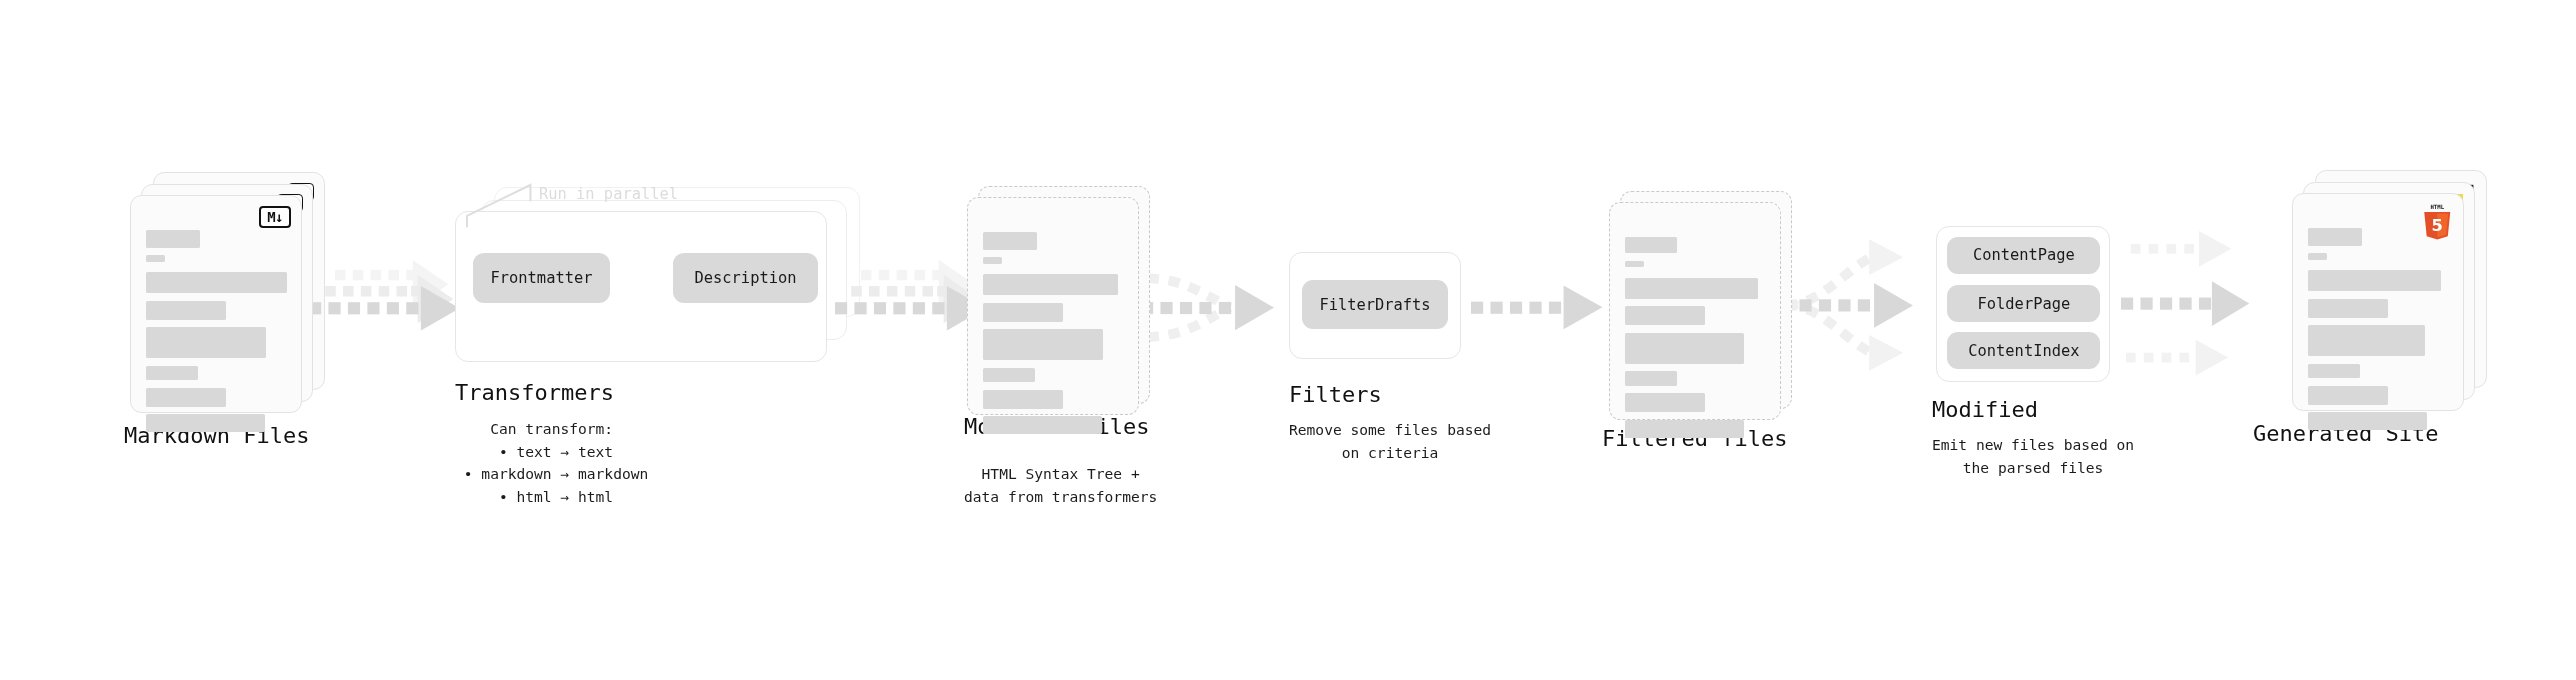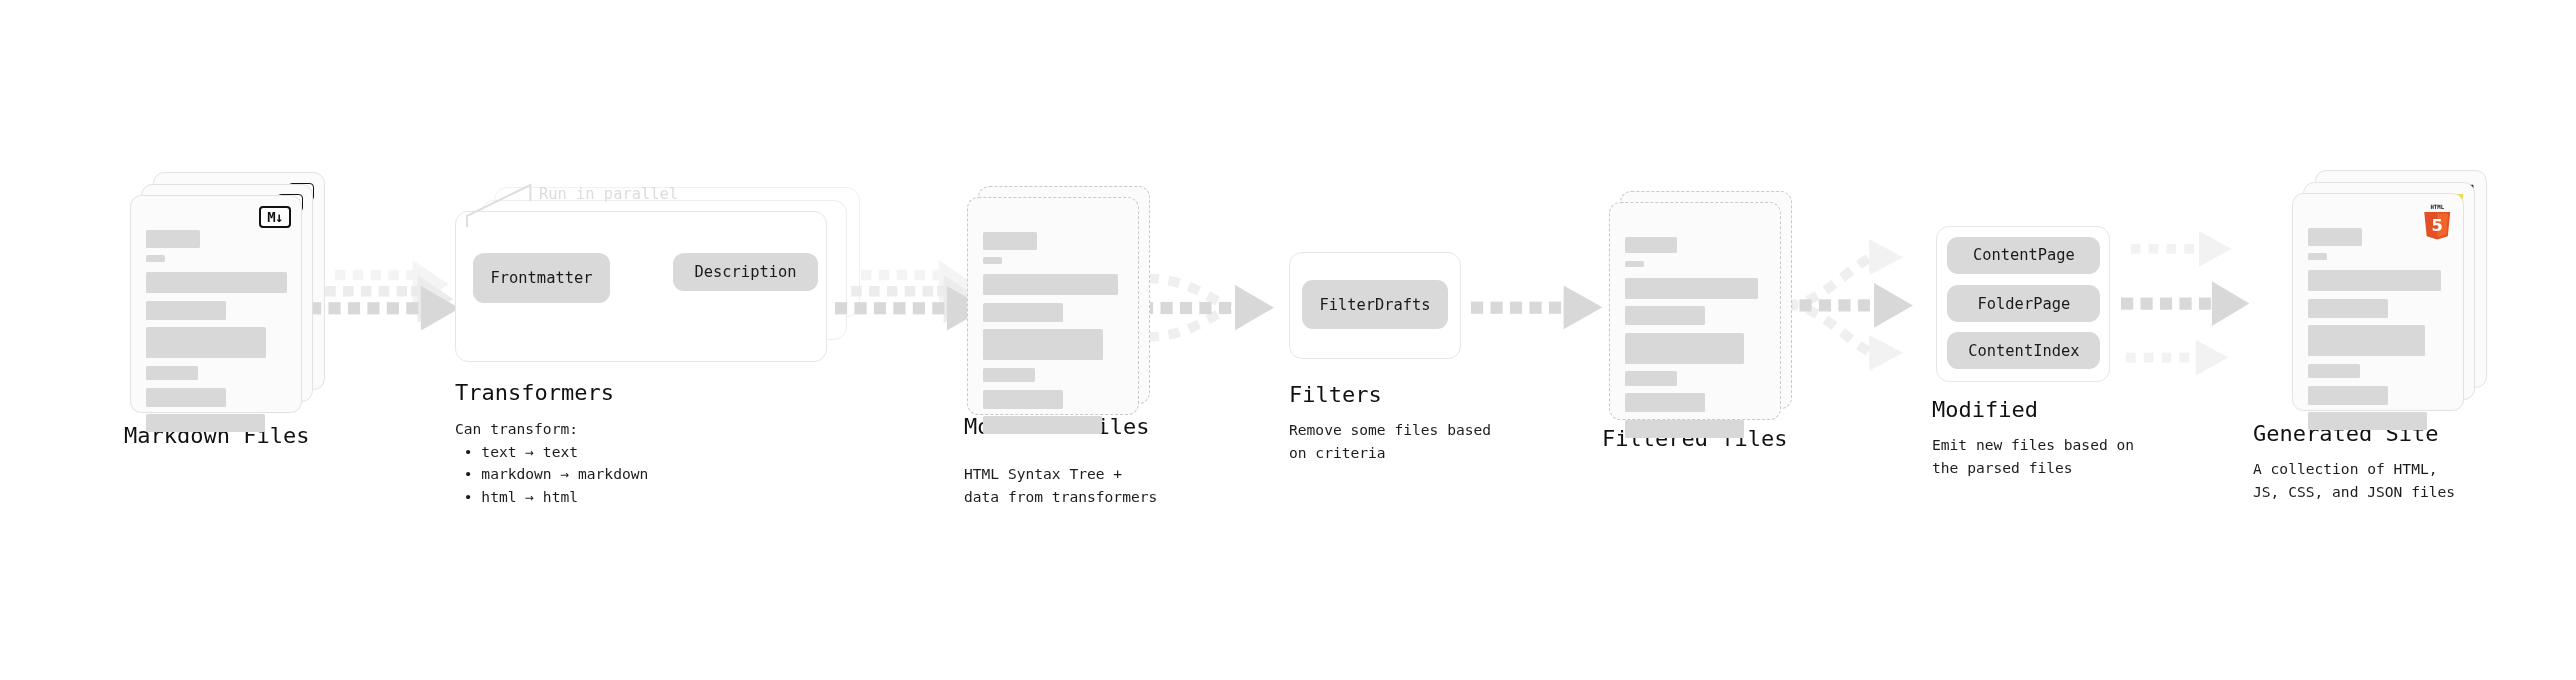--- a/index.html
+++ b/index.html
@@ -60,21 +60,21 @@
     font-size: 15.4px; color: #1a1a1a; white-space: nowrap;
   }
 
   
   .title {
     position: absolute;
     font-size: 22px; color: #111; letter-spacing: 0px; white-space: nowrap;
   }
   .subtitle {
     position: absolute;
-    font-size: 14.6px; color: #1c1c1c; line-height: 1.55; white-space: pre;
+    font-size: 14.6px; color: #1c1c1c; line-height: 1.55; white-space: pre; text-align: center;
   }
   .paralabel {
     position: absolute;
     font-size: 15.4px; color: #dcdcdc; white-space: nowrap;
   }
   svg { position: absolute; overflow: visible; }
 </style>
 </head>
 <body>
 
@@ -154,21 +154,21 @@
       <g stroke="#d8d8d8" stroke-width="3" fill="none">
         <line x1="8" y1="37" x2="48" y2="37"></line>
       </g>
       <polygon points="46,31 58,37 46,43" fill="#cccccc"></polygon>
     </svg>
 
     <div class="proc-shell" style="left:0; top:0; width:372px; height:151px;"></div>
     <div class="chip" style="left:18px; top:42px; width:137px; height:50px;">
       <span>Frontmatter</span>
     </div>
-    <div class="chip" style="left:218px; top:42px; width:145px; height:38px;">
+    <div class="chip" style="left:218px; top:42px; width:145px; height:50px;">
       <span>Description</span>
     </div>
   </div>
 
   <svg style="left:467px; top:180px;" width="122" height="49" viewBox="0 0 150 60">
     <path d="M0 58 L0 44 L78 6 L78 26" stroke="#dedede" stroke-width="2.5" fill="none"></path>
   </svg>
   <div class="paralabel" style="left:539px; top:185px;">Run in parallel</div>
 
   <div class="title" style="left:455px; top:380px;">Transformers</div>
@@ -363,17 +363,15 @@
         <div class="bar" style="width:133px;height:21px;"></div>
         <div class="bar" style="width:80px;height:19.5px;"></div>
         <div class="bar" style="width:117px;height:31px;"></div>
         <div class="bar" style="width:52px;height:14.6px;"></div>
         <div class="bar" style="width:80px;height:19.5px;"></div>
         <div class="bar" style="width:119px;height:18px;"></div>
       </div>
     </div>
   </div>
   <div class="title" style="left:2253px; top:421px;">Generated Site</div>
-  <div class="subtitle" style="left:2253px; top:458px;">A collection of HTML,
-JS, CSS, and JSON files</div>
 
 </div>
 
 
 </body></html>

